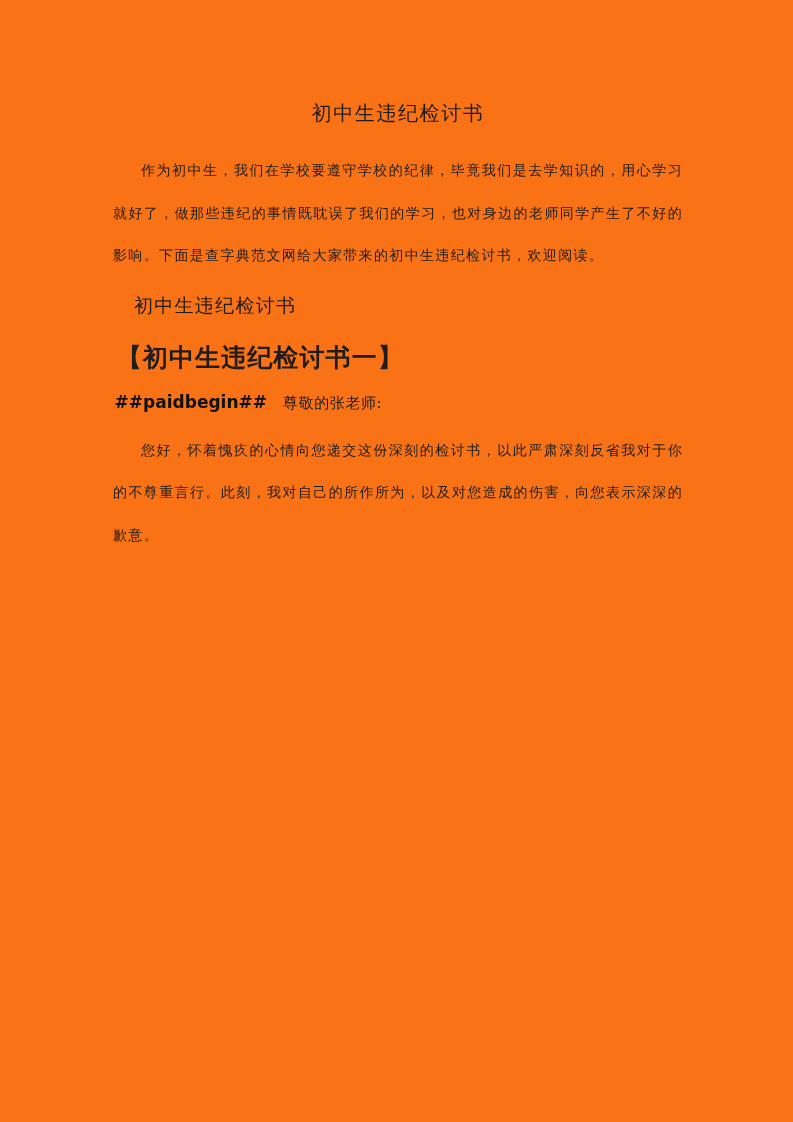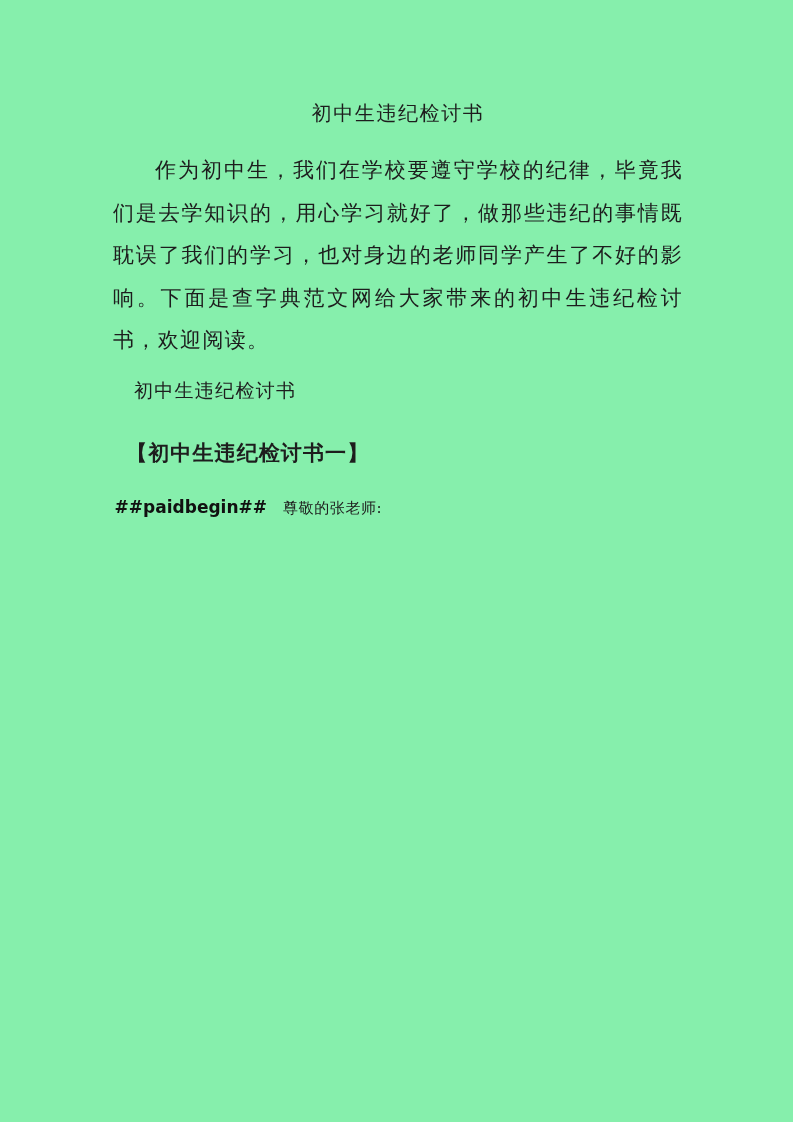--- a/index.html
+++ b/index.html
@@ -14,21 +14,21 @@
     overflow: hidden;
     font-family: "DejaVu Serif", "Liberation Serif", serif;
     color: #1d1d1d;
     -webkit-font-smoothing: antialiased;
   }
 
   .page {
     position: relative;
     width: 793px;
     height: 1122px;
-    background: #86efac;
+    background: #f97316;
     box-sizing: border-box;
   }
 
   .content {
     position: absolute;
     left: 113px;
     top: 0;
     width: 570px;
   }
 
@@ -40,21 +40,21 @@
     letter-spacing: 1.6px;
     color: #1d1d1d;
     margin: 0;
     padding-top: 99px;
     font-weight: normal;
     font-family: "DejaVu Serif", "Liberation Serif", serif;
   }
 
   
   .para {
-    font-size: 21px;
+    font-size: 14px;
     line-height: 42.5px;
     letter-spacing: 1.35px;
     text-align: justify;
     text-justify: inter-ideograph;
     margin: 0;
     color: #1d1d1d;
     word-break: break-all;
   }
   .para.indent {
     text-indent: 2em;
@@ -69,25 +69,25 @@
     font-size: 19px;
     line-height: 34px;
     letter-spacing: 1.3px;
     text-indent: 1.1em;
     margin: 0;
     color: #1d1d1d;
   }
 
   
   .sec-head {
-    font-size: 21px;
+    font-size: 25px;
     line-height: 36px;
     letter-spacing: 1.1px;
     text-indent: 0.15em;
-    margin: 10px;
+    margin: 0;
     color: #1d1d1d;
   }
 
   
   .salutation-line {
     margin: 0;
     line-height: 30px;
     white-space: nowrap;
     text-indent: 0.1em;
   }
@@ -127,20 +127,21 @@
     <h2 class="sec-head">【初中生违纪检讨书一】</h2>
 
     <div class="gap-sm"></div>
 
     <p class="salutation-line">
       <span class="paid-marker">##paidbegin##</span><span class="salutation">尊敬的张老师:</span>
     </p>
 
     <div class="gap-sm"></div>
 
+    <p class="para indent">您好，怀着愧疚的心情向您递交这份深刻的检讨书，以此严肃深刻反省我对于你的不尊重言行。此刻，我对自己的所作所为，以及对您造成的伤害，向您表示深深的歉意。</p>
 
     <div class="gap-sm"></div>
 
 
     <div class="gap-sm"></div>
 
 
     <div class="gap-sm"></div>
 
 

